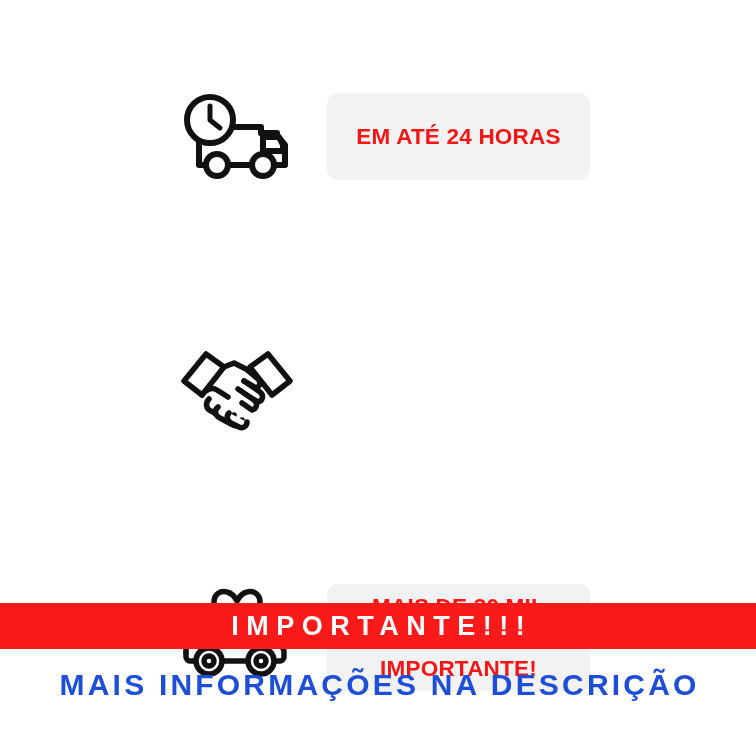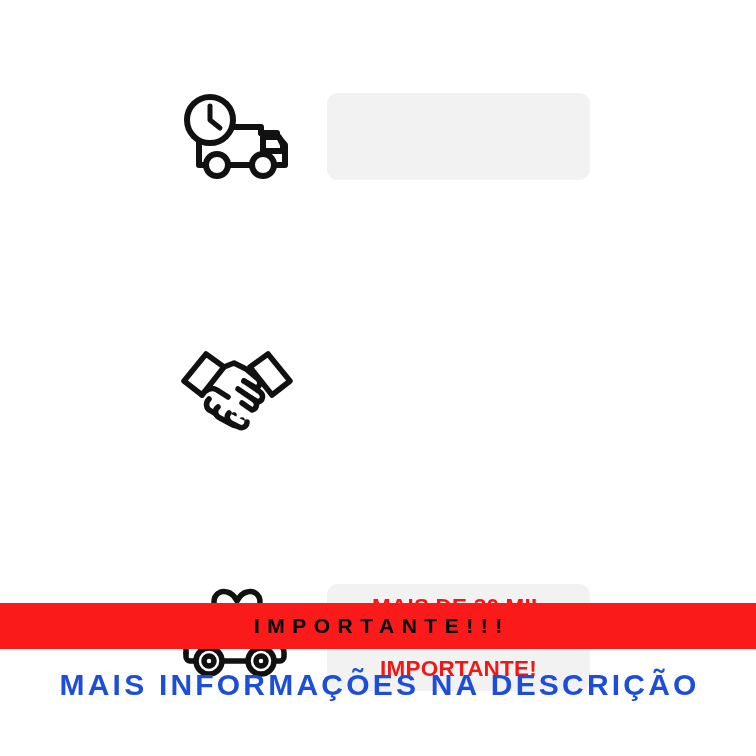--- a/index.html
+++ b/index.html
@@ -97,23 +97,23 @@
     top: 603px;
     width: 756px;
     height: 46px;
     background: #FA1A1A;
     display: flex;
     align-items: center;
     justify-content: center;
   }
 
   .important-banner .banner-text {
-    color: #000000;
+    color: #ffffff;
     font-weight: bold;
-    font-size: 21px;
+    font-size: 27px;
     letter-spacing: 7.5px;
     text-indent: 7.5px;
     line-height: 46px;
     white-space: nowrap;
   }
 
   .description-line {
     position: absolute;
     left: 0;
     top: 660px;
@@ -146,20 +146,21 @@
           <path d="M22 40 L22 78 L100 78 L100 46 L84 46 L84 40 Z" fill="#FFFFFF"></path>
           <path d="M84 46 L98 46 L108 58 L108 78 L100 78" fill="#FFFFFF"></path>
           <path d="M86 50 L102 50 L106 58 L106 64 L86 64 Z" fill="#FFFFFF"></path>
           <circle cx="40" cy="78" r="11" fill="#FFFFFF"></circle>
           <circle cx="86" cy="78" r="11" fill="#FFFFFF"></circle>
           <circle cx="33" cy="33" r="23" fill="#FFFFFF"></circle>
           <path d="M33 19 L33 33 L43 41" stroke-width="5"></path>
         </svg>
       </div>
       <div class="text-card">
+        <div class="line">EM ATÉ 24 HORAS</div>
       </div>
     </div>
 
     <div class="benefit-row" id="row-2">
       <div class="icon-cell">
         <svg width="122" height="96" viewBox="0 0 122 96" fill="none" stroke="#111111" stroke-width="5.5" stroke-linecap="round" stroke-linejoin="round">
           <path d="M8 44 L30 17 L48 30 L26 58 Z" fill="#FFFFFF"></path>
           <path d="M114 44 L92 17 L74 30 L96 58 Z" fill="#FFFFFF"></path>
           <path d="M48 30 L58 26 L70 32 L82 42 C85 45 84 50 80 51 L68 44" fill="#FFFFFF"></path>
           <path d="M26 58 C30 52 36 50 41 53 L52 60" fill="#FFFFFF"></path>

